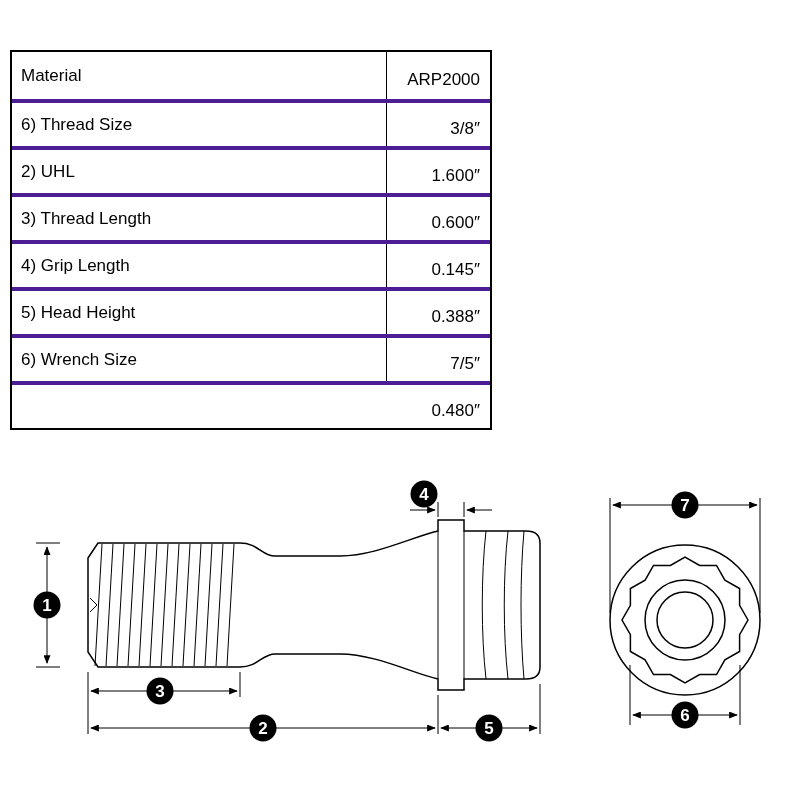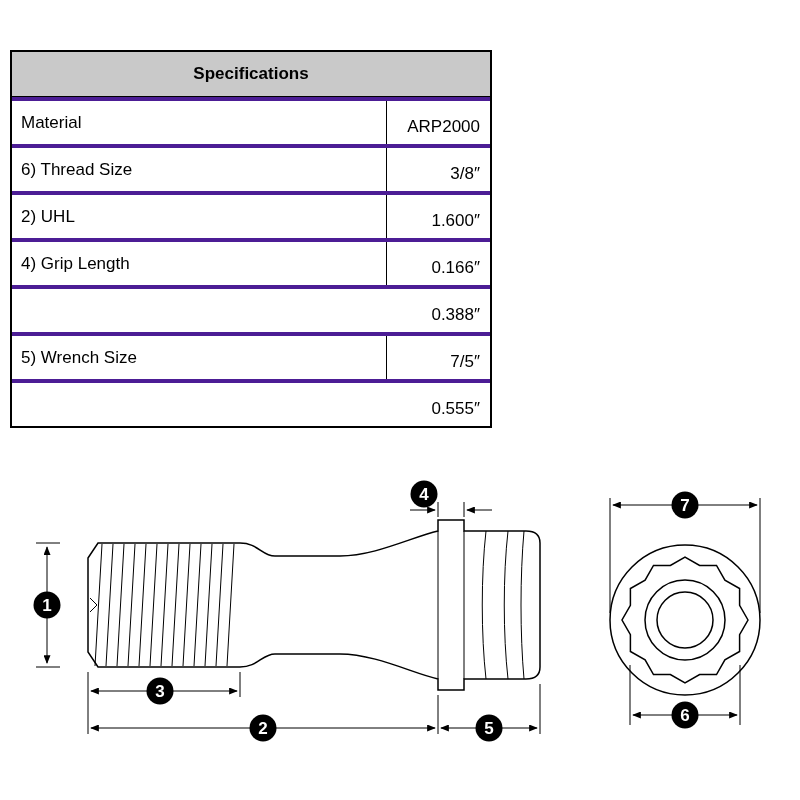--- a/index.html
+++ b/index.html
@@ -78,47 +78,51 @@
     font-weight: bold;
     text-anchor: middle;
   }
 </style>
 </head>
 <body>
 
 <div class="page">
 
   <div class="spec-table">
-    <div class="spec-header">Specifications</div>
 
     <div class="spec-row">
       <div class="spec-cell label">Material</div>
       <div class="spec-cell value">ARP2000</div>
     </div>
     <div class="spec-row">
       <div class="spec-cell label">6) Thread Size</div>
       <div class="spec-cell value">3/8″</div>
     </div>
     <div class="spec-row">
       <div class="spec-cell label">2) UHL</div>
       <div class="spec-cell value">1.600″</div>
     </div>
     <div class="spec-row">
+      <div class="spec-cell label">3) Thread Length</div>
+      <div class="spec-cell value">0.600″</div>
+    </div>
+    <div class="spec-row">
       <div class="spec-cell label">4) Grip Length</div>
-      <div class="spec-cell value">0.166″</div>
-    </div>
-    <div class="spec-row">
+      <div class="spec-cell value">0.145″</div>
+    </div>
+    <div class="spec-row">
+      <div class="spec-cell label">5) Head Height</div>
       <div class="spec-cell value">0.388″</div>
     </div>
     <div class="spec-row">
-      <div class="spec-cell label">5) Wrench Size</div>
+      <div class="spec-cell label">6) Wrench Size</div>
       <div class="spec-cell value">7/5″</div>
     </div>
     <div class="spec-row">
-      <div class="spec-cell value">0.555″</div>
+      <div class="spec-cell value">0.480″</div>
     </div>
   </div>
 
   <svg class="diagram" viewBox="0 0 800 320">
     <defs>
       <marker id="arr" viewBox="0 0 10 8" refX="9" refY="4" markerWidth="9" markerHeight="7" orient="auto-start-reverse">
         <path d="M0,0 L10,4 L0,8 Z" fill="#000"></path>
       </marker>
     </defs>
 

